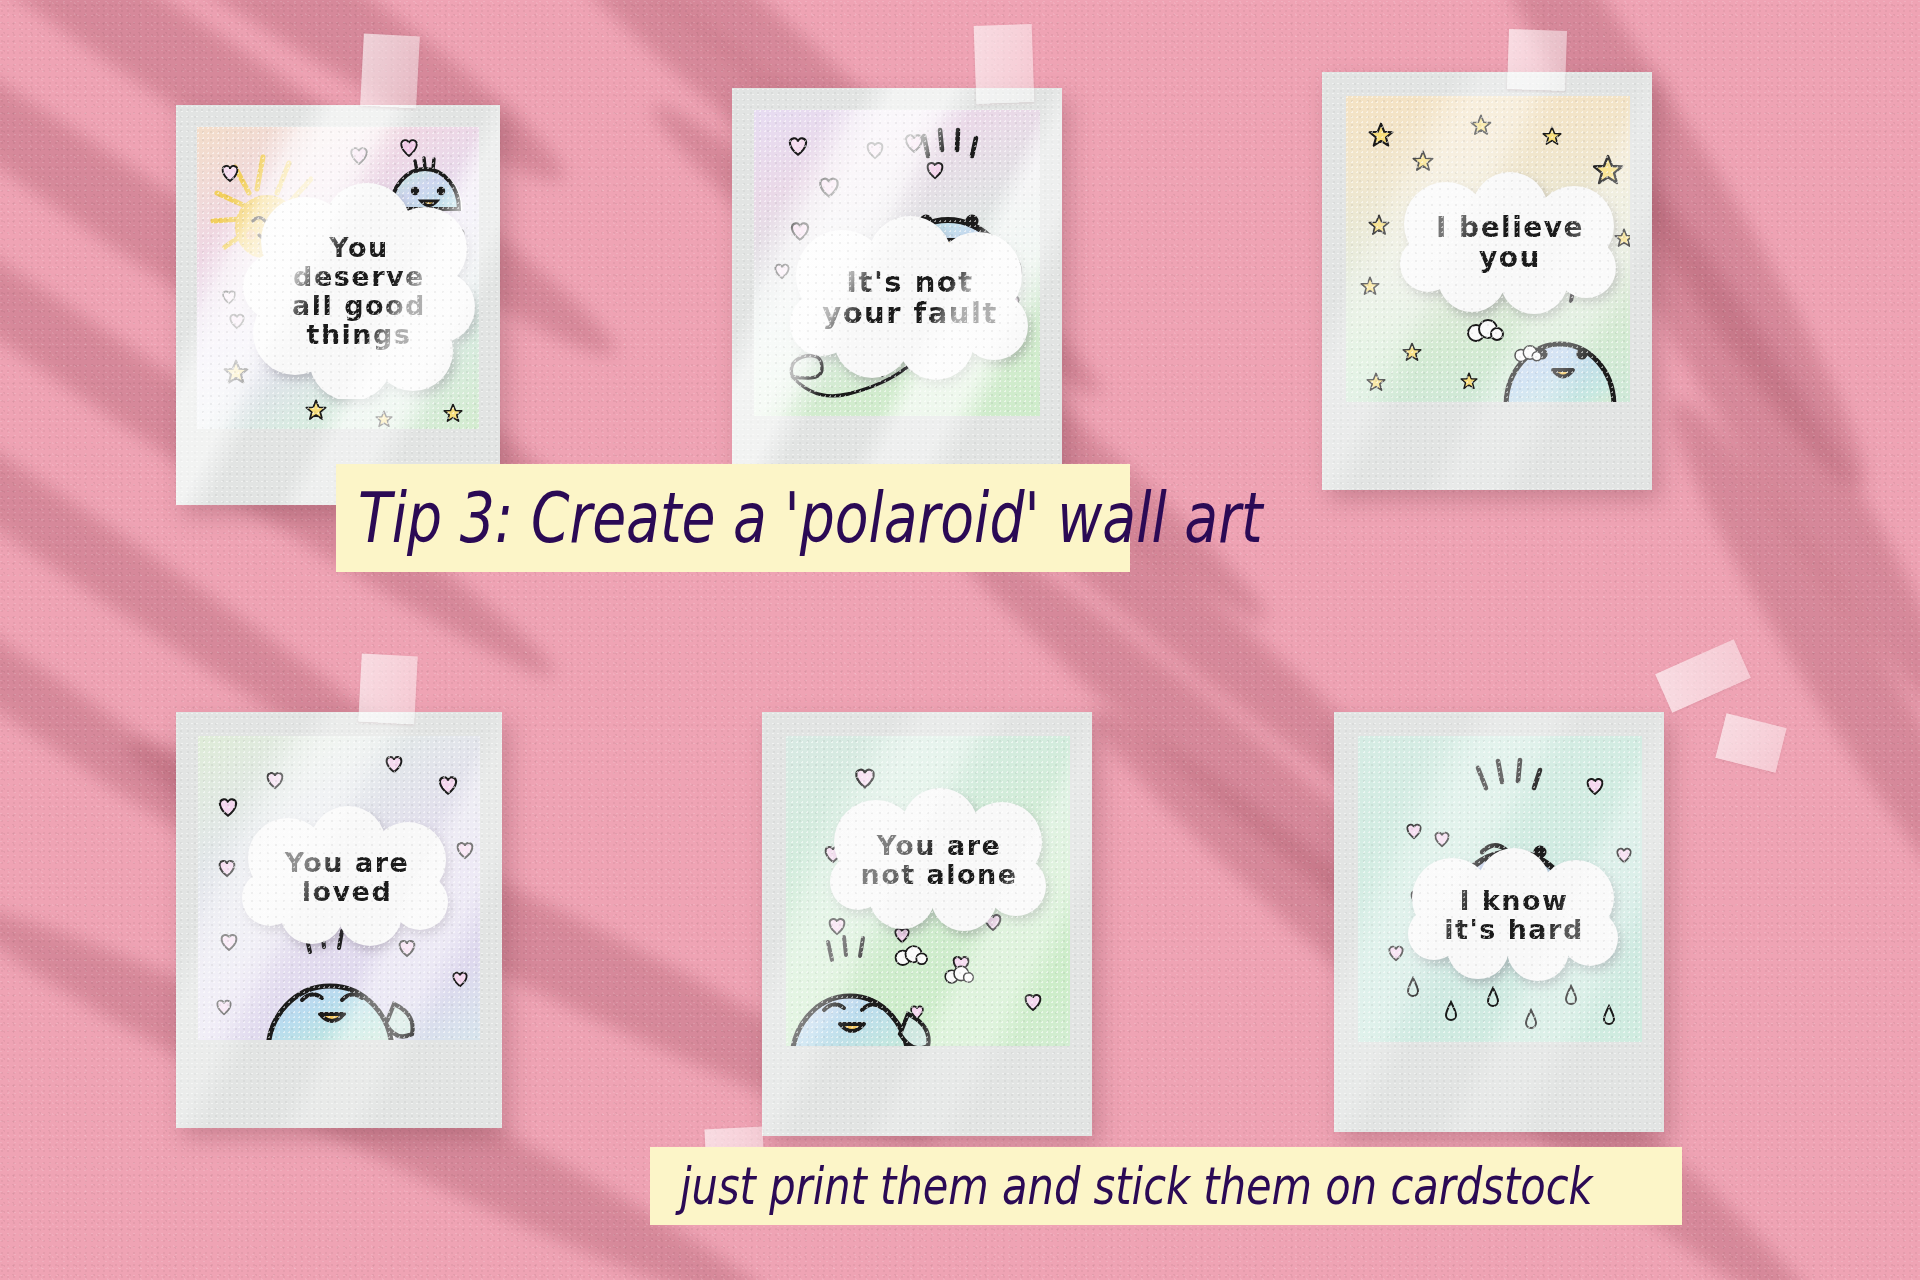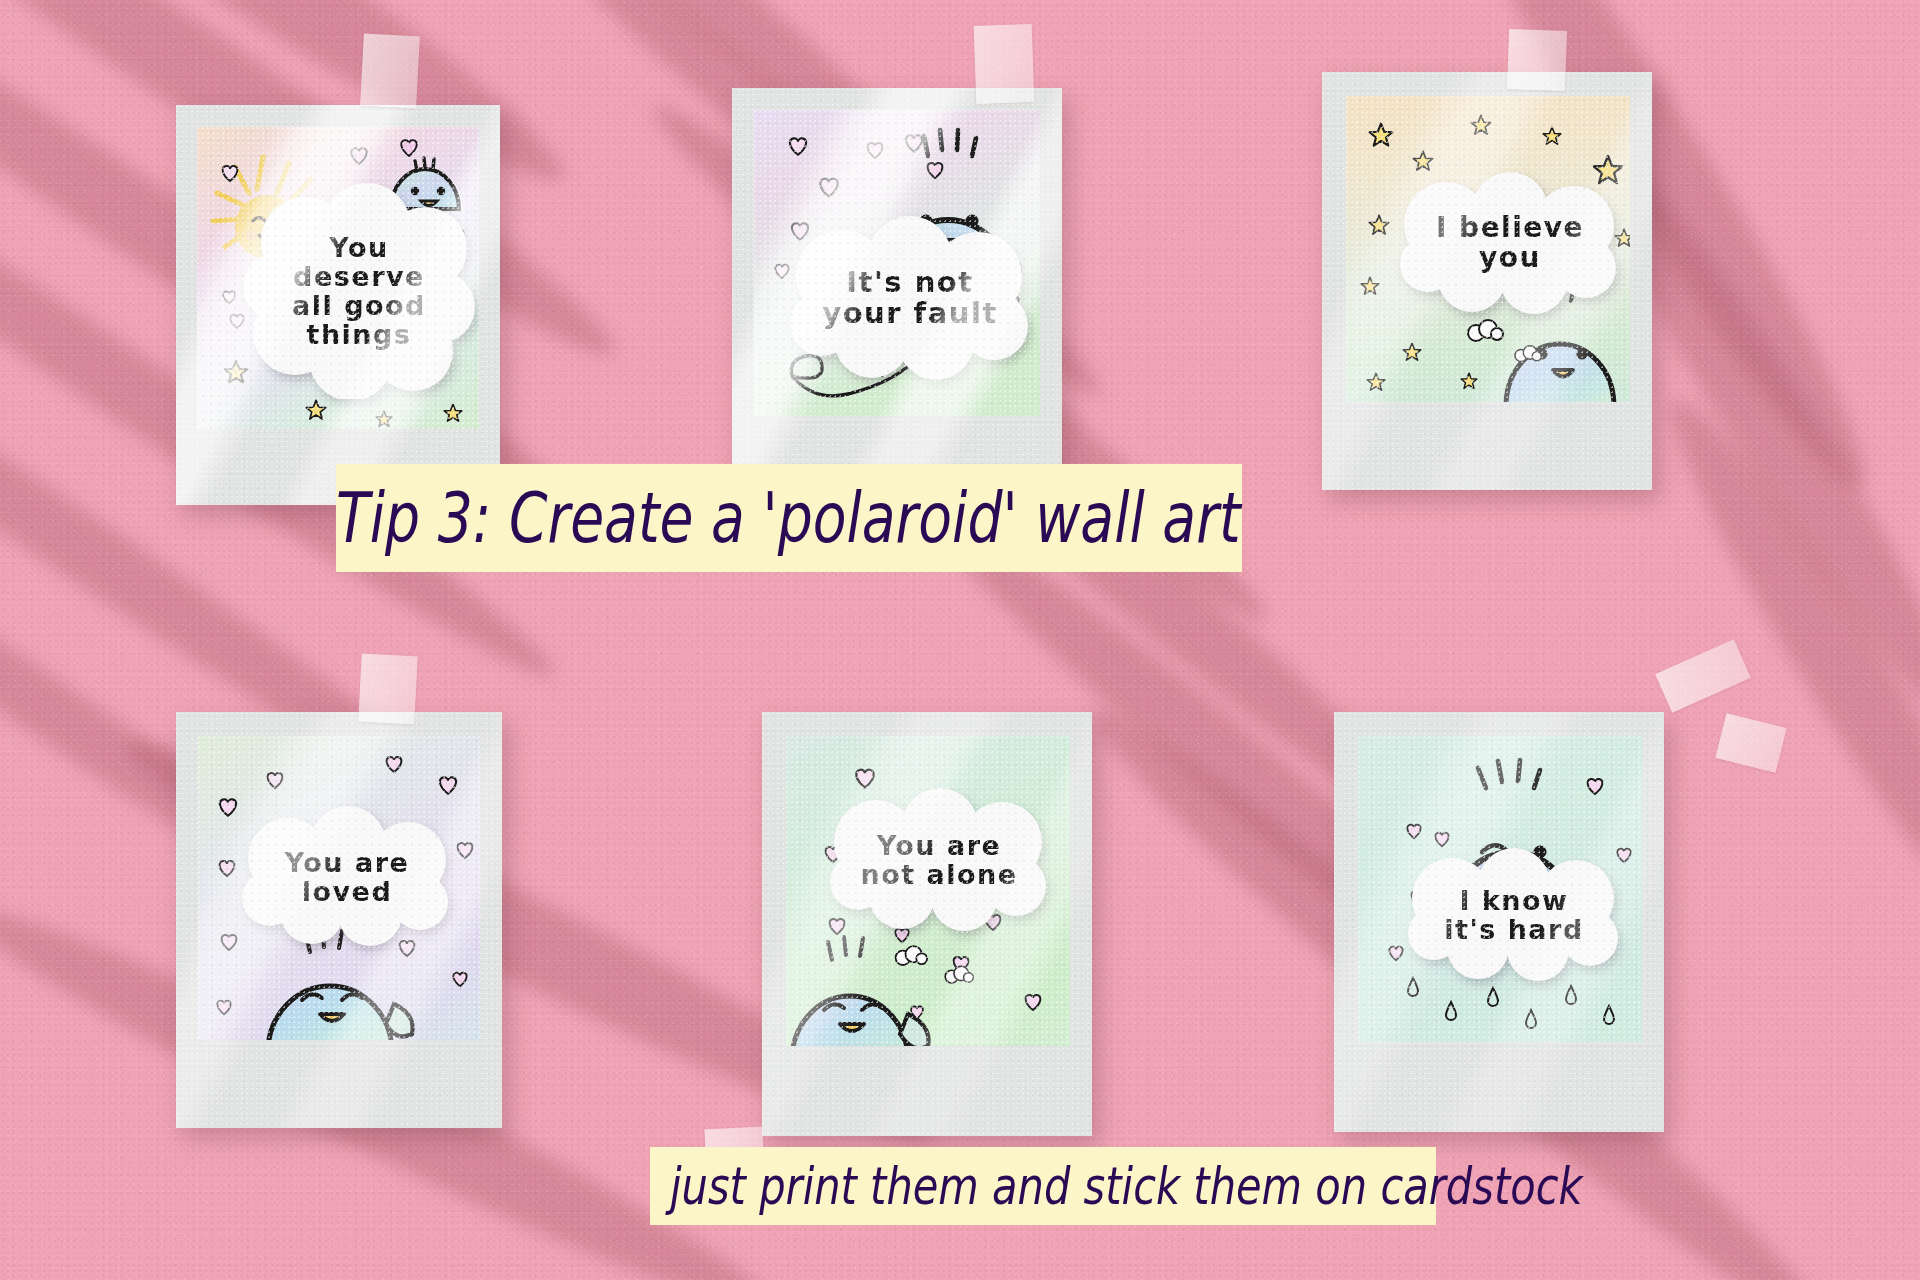--- a/index.html
+++ b/index.html
@@ -132,23 +132,23 @@
   }
   .banner span {
     font-family: "DejaVu Sans", sans-serif;
     font-style: italic;
     font-weight: 400;
     color: #2b0a55;
     white-space: nowrap;
     transform: scaleX(.80);
     transform-origin: left center;
   }
-  #banner-main { left: 336px; top: 464px; width: 906px; height: 108px; }
+  #banner-main { left: 336px; top: 464px; width: 794px; height: 108px; padding-left: 22px; }
   #banner-main span { font-size: 69px; }
-  #banner-sub  { left: 650px; top: 1147px; width: 786px; height: 78px; padding-left: 20px; }
+  #banner-sub  { left: 650px; top: 1147px; width: 1032px; height: 78px; padding-left: 30px; }
   #banner-sub span { font-size: 52px; }
 
   
   .heart, .star, .puff, .drop { position: absolute; z-index: 5; }
 </style>
 </head>
 <body>
 
 <div id="stage">
 

